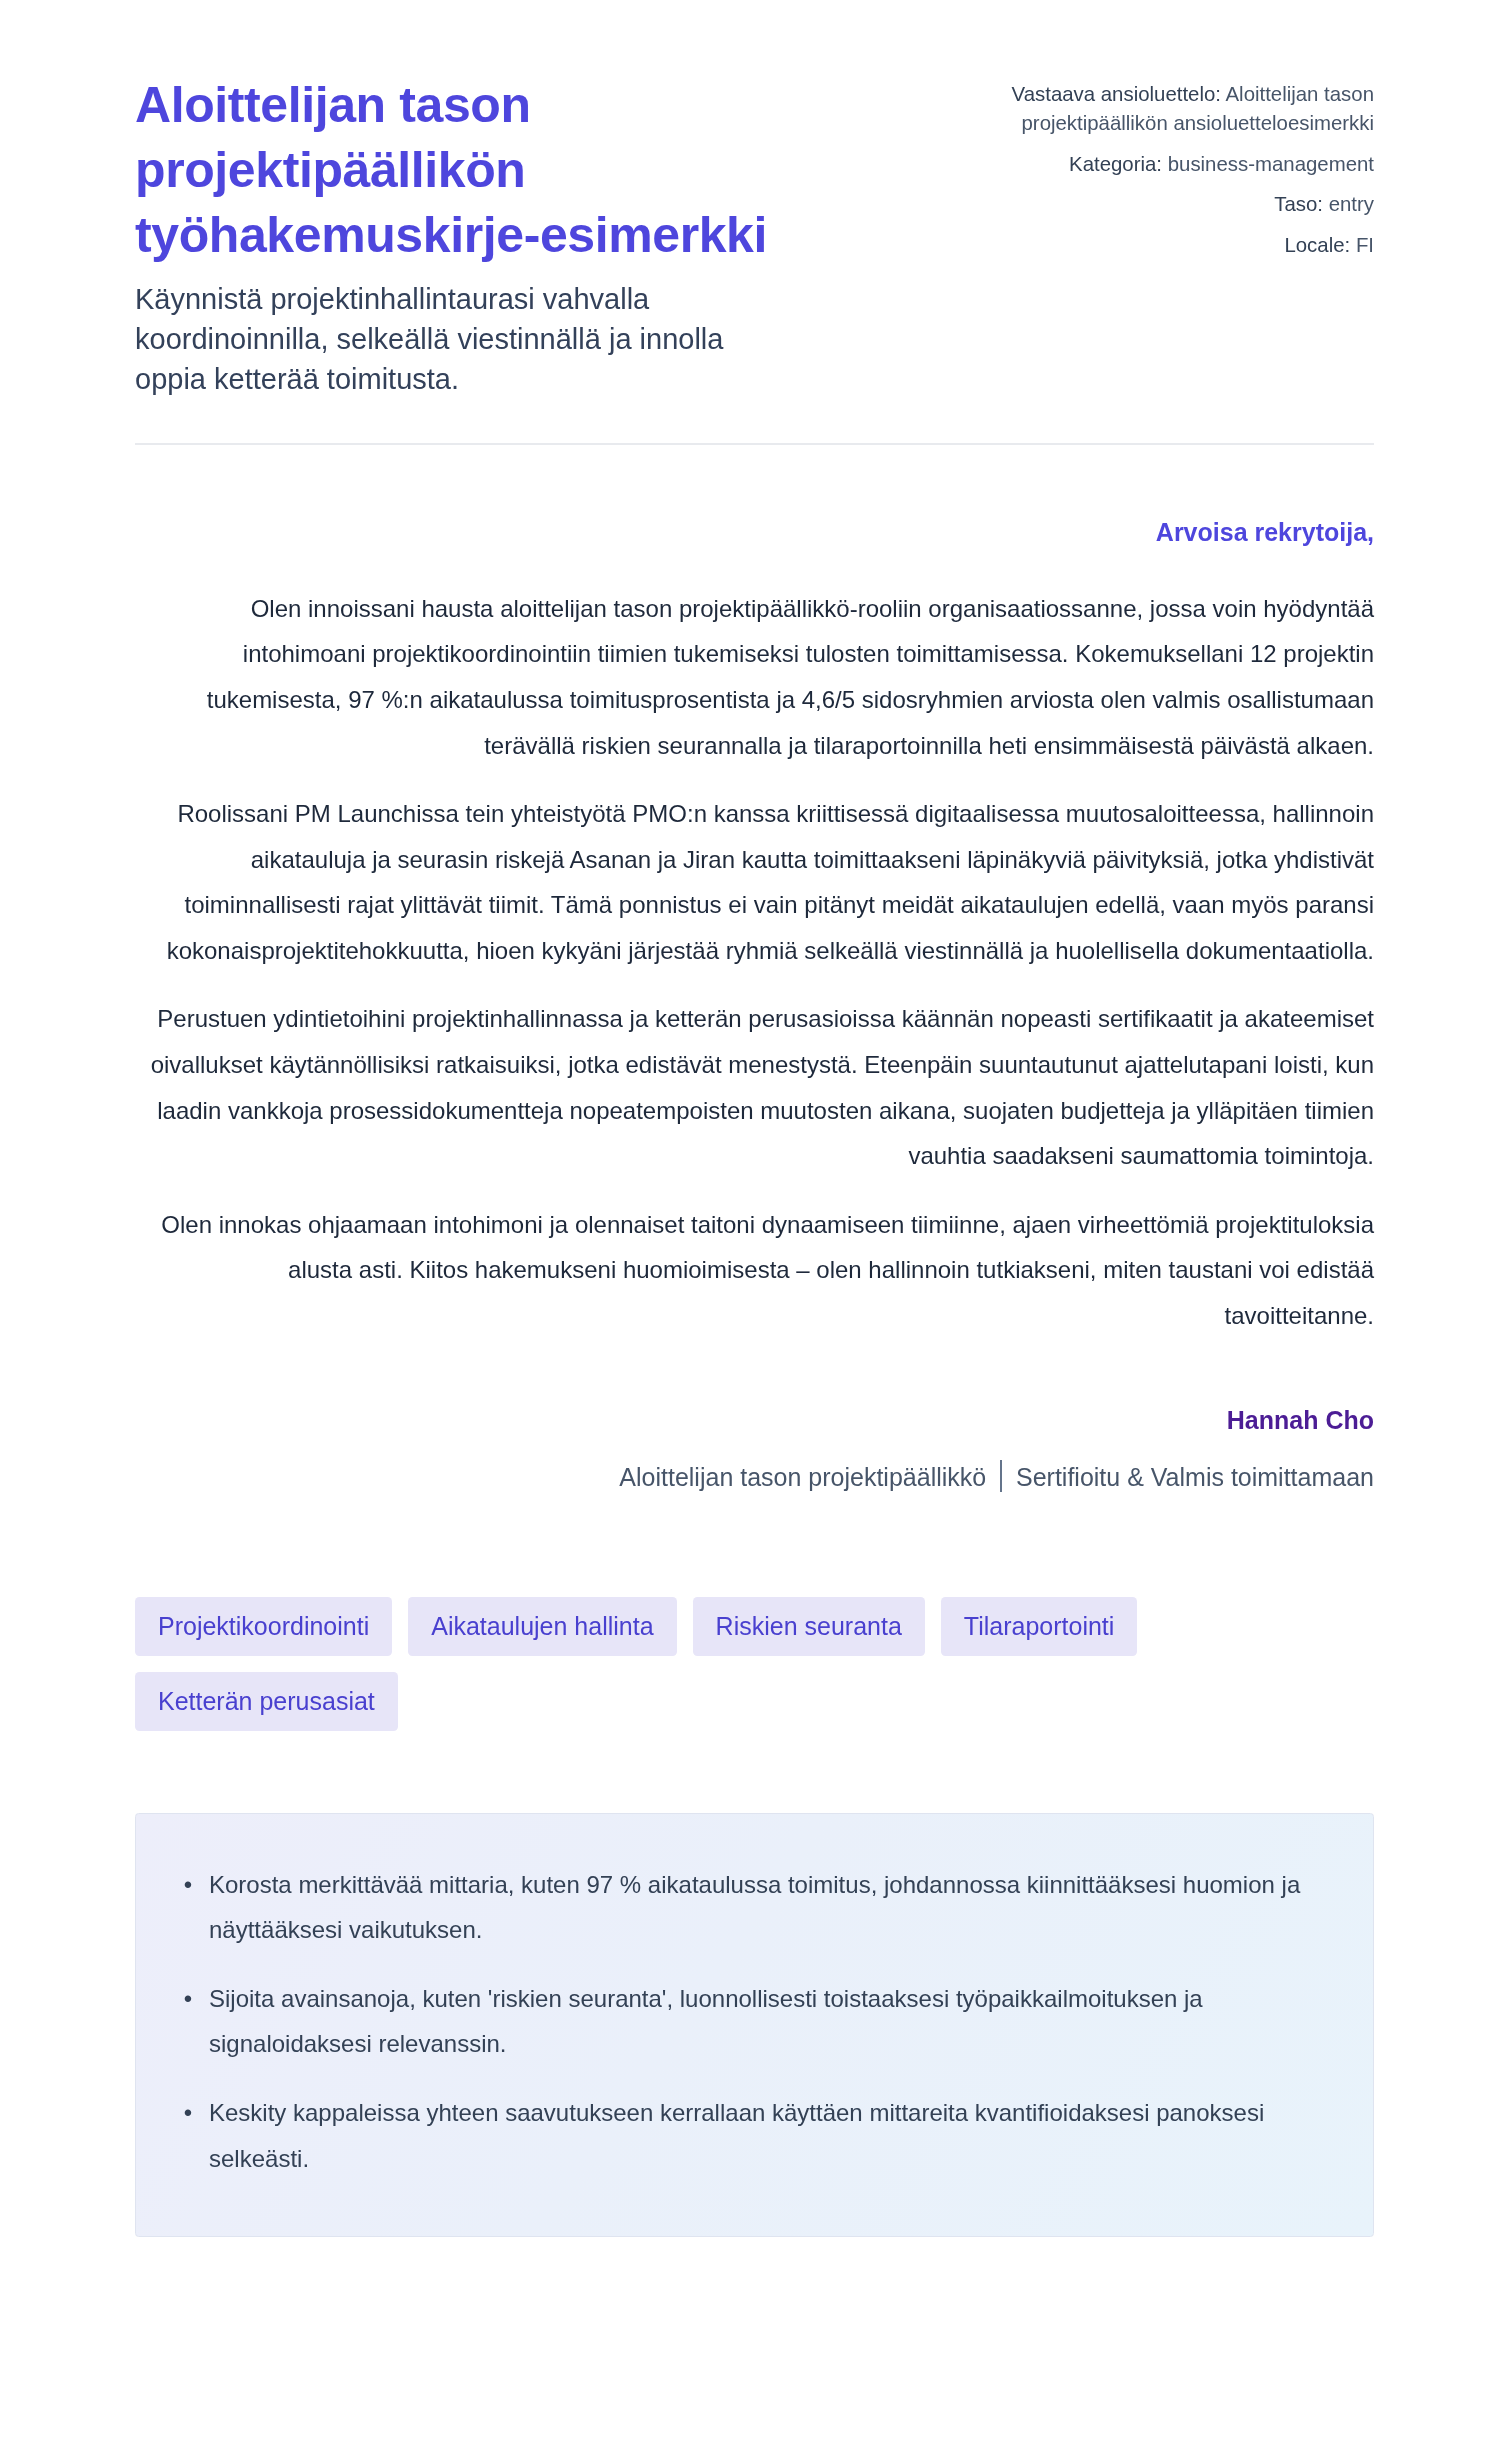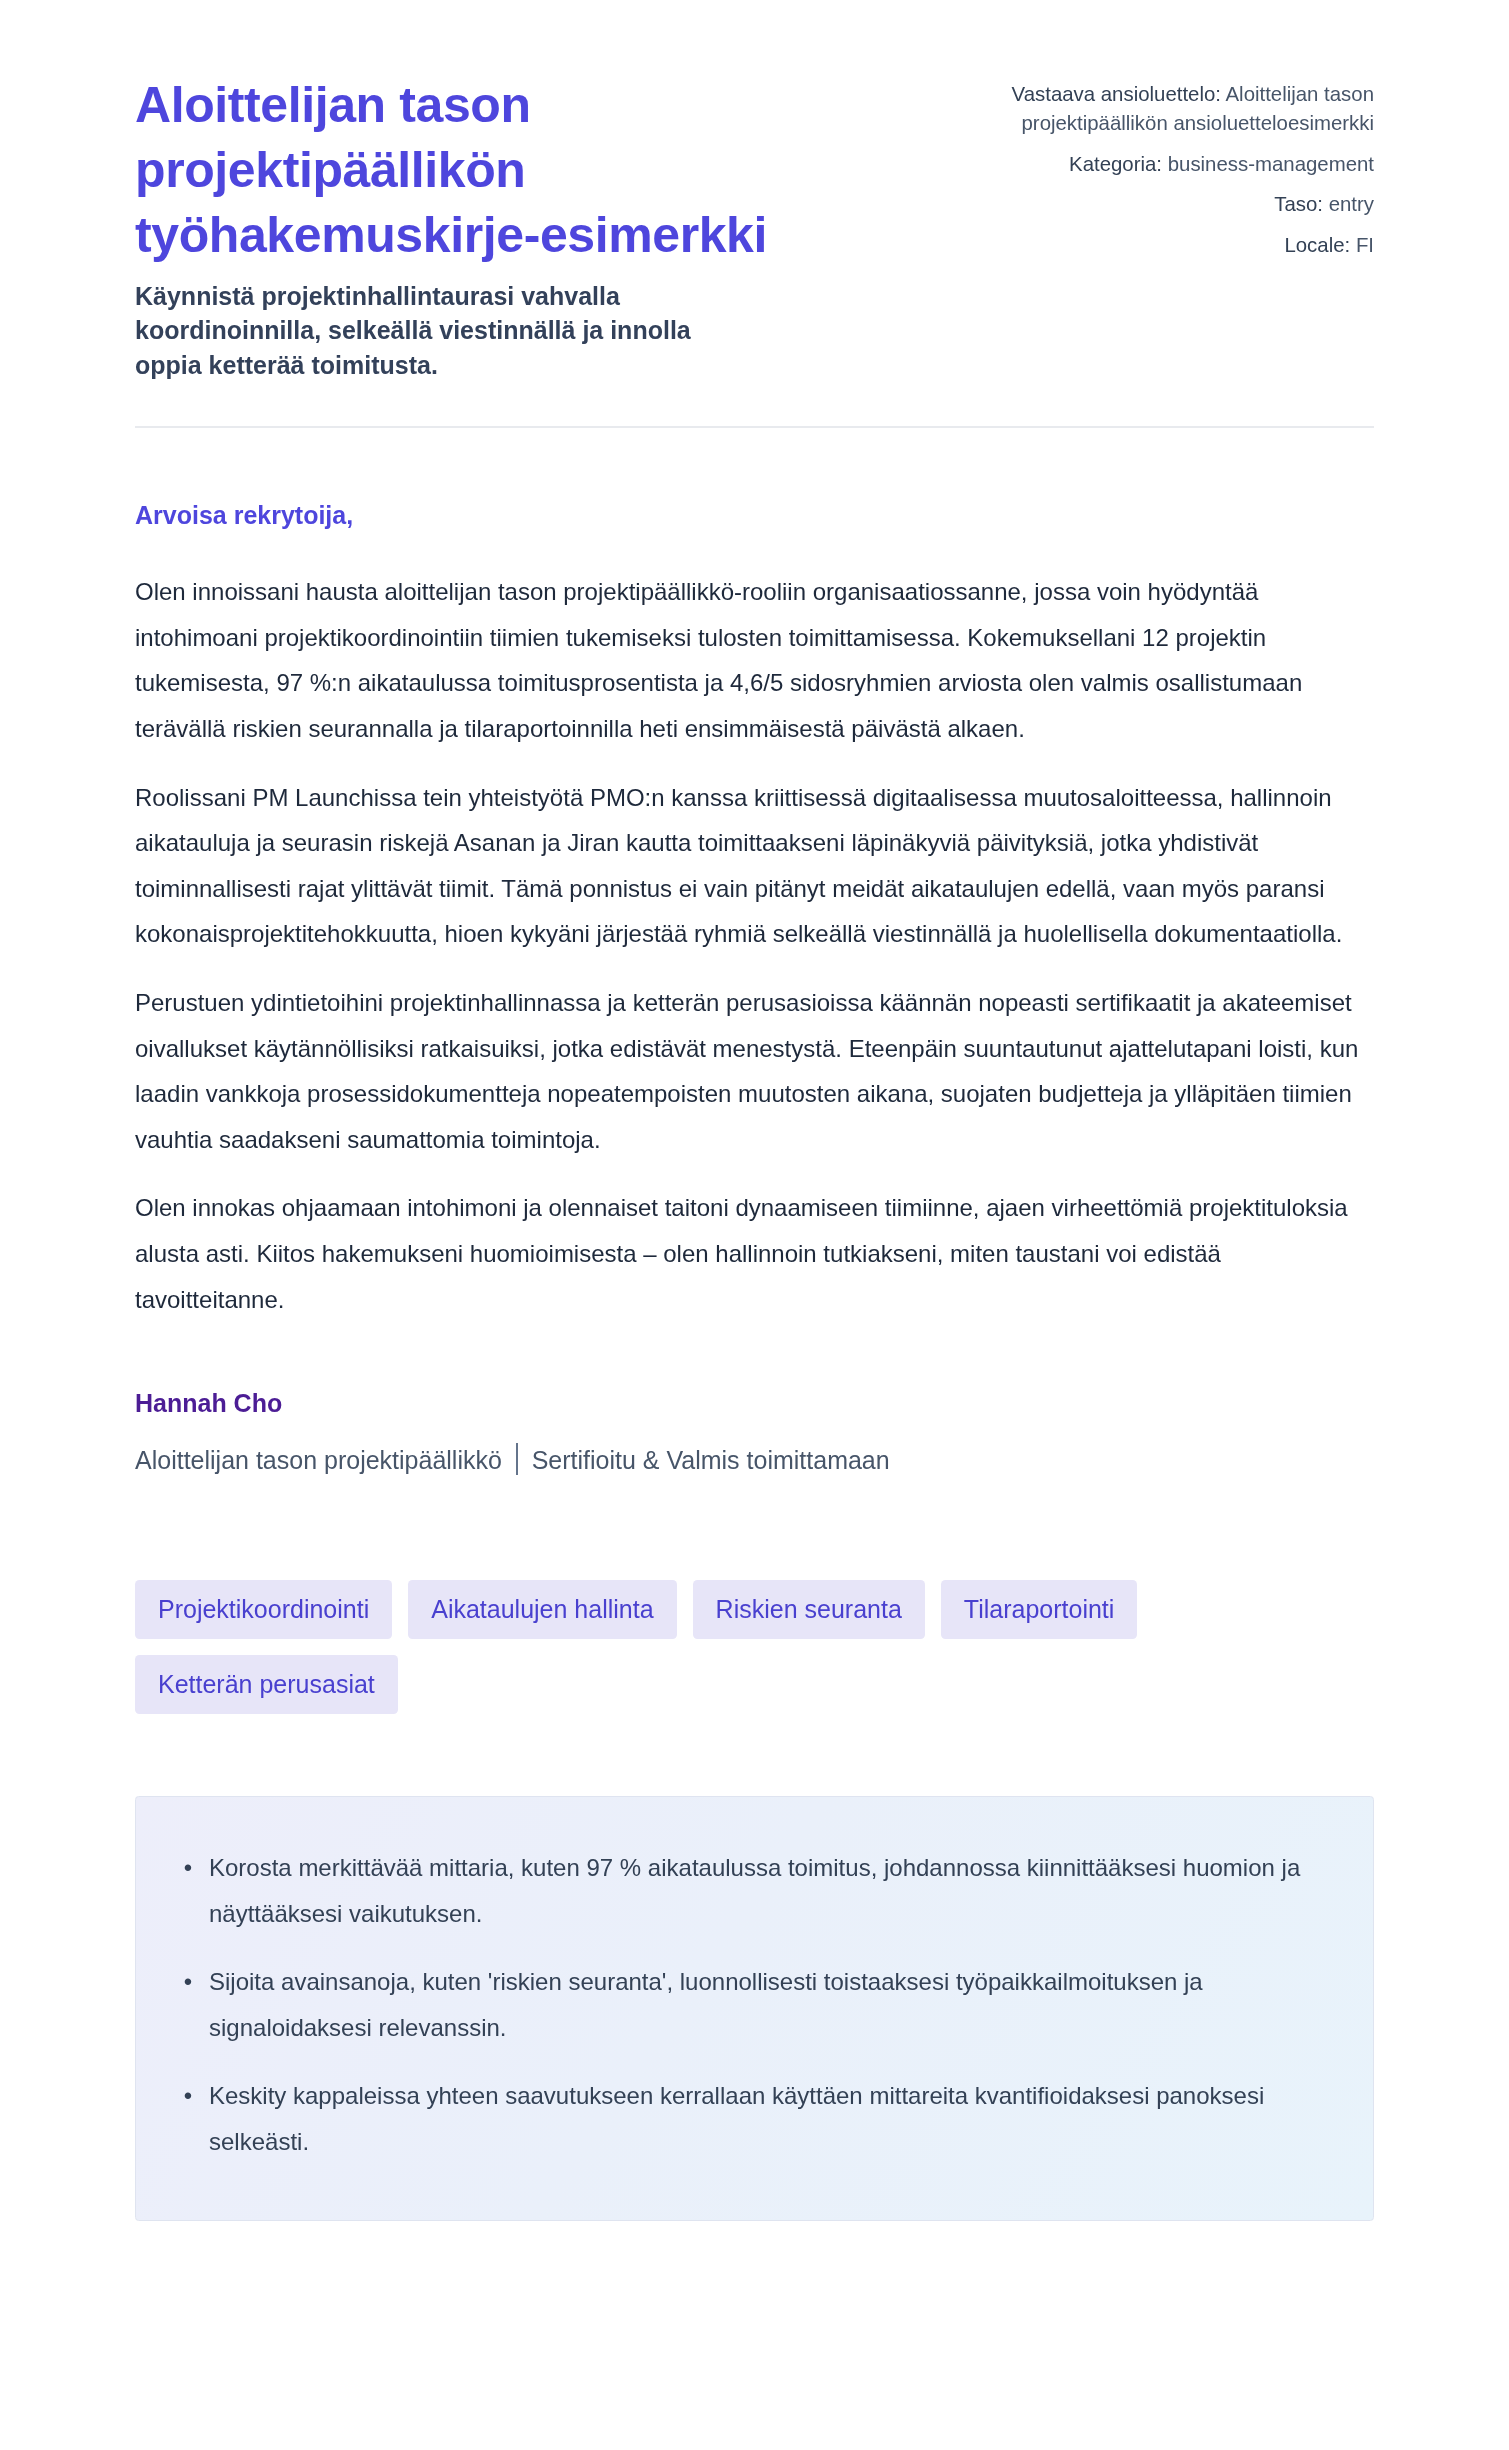--- a/index.html
+++ b/index.html
@@ -20,23 +20,23 @@
   .header-left { flex: 1 1 auto; max-width: 781px; }
   h1.title {
     font-size: 50px;
     line-height: 1.3;
     font-weight: 700;
     color: #4e46dd;
     letter-spacing: -0.4px;
     margin-bottom: 10.7px;
   }
   .subtitle {
-    font-size: 25px;
+    font-size: 29px;
     line-height: 1.38;
-    font-weight: 700;
+    font-weight: 400;
     color: #33415a;
     max-width: 621px;
   }
   .meta {
     width: 391px;
     margin-left: auto;
     text-align: right;
     padding-top: 7px;
     font-size: 20.4px;
     line-height: 1.4;
@@ -46,21 +46,21 @@
   .meta-label { font-weight: 400; color: #334155; }
 
   
   .divider {
     border: none;
     border-top: 2.7px solid #e8eaee;
     margin-top: 44px;
   }
 
   
-  .letter { margin-top: 73px; }
+  .letter { margin-top: 73px; text-align: right; }
   .greeting {
     color: #4e46dd;
     font-weight: 700;
     font-size: 25px;
     margin-bottom: 39px;
   }
   .letter p.body-par {
     font-size: 24px;
     line-height: 1.9;
     color: #1e293b;

